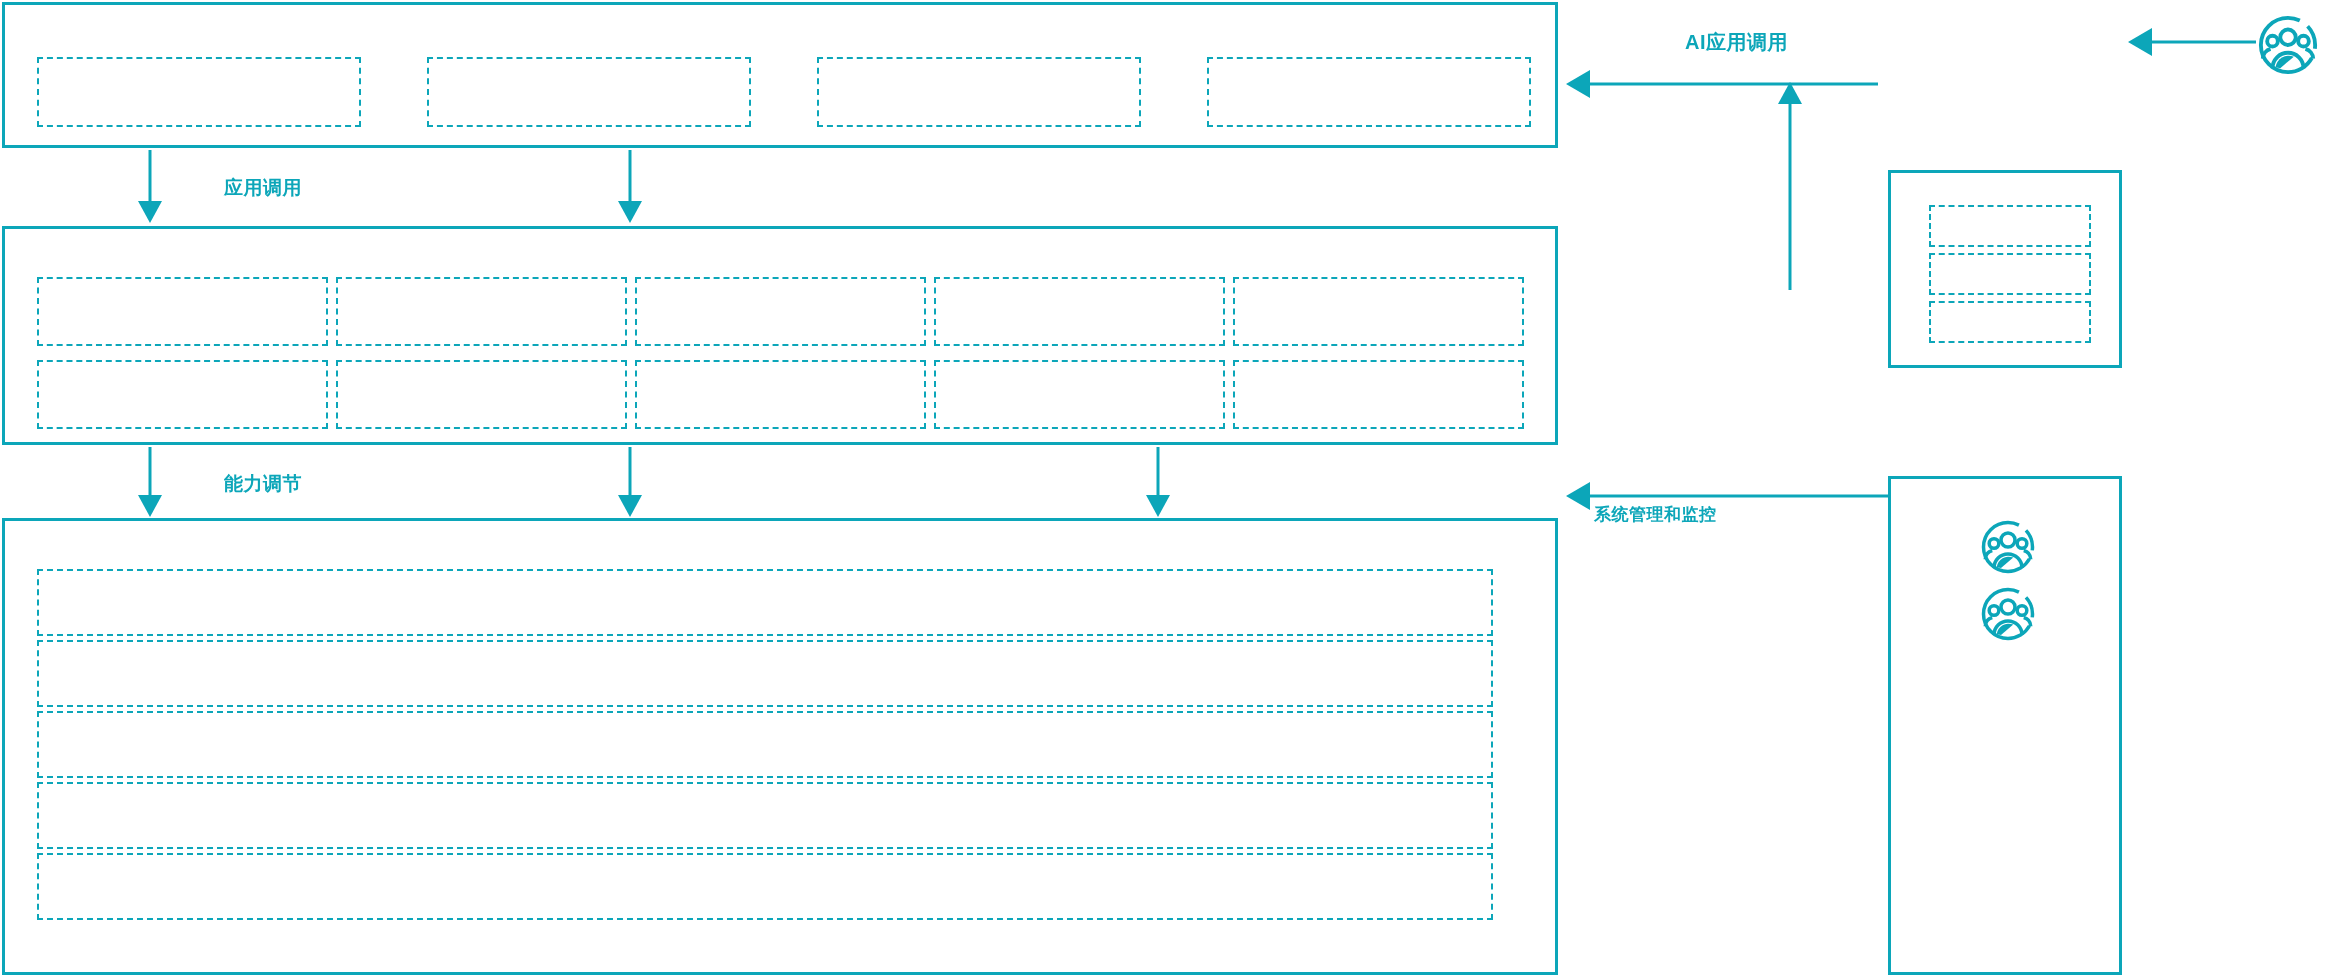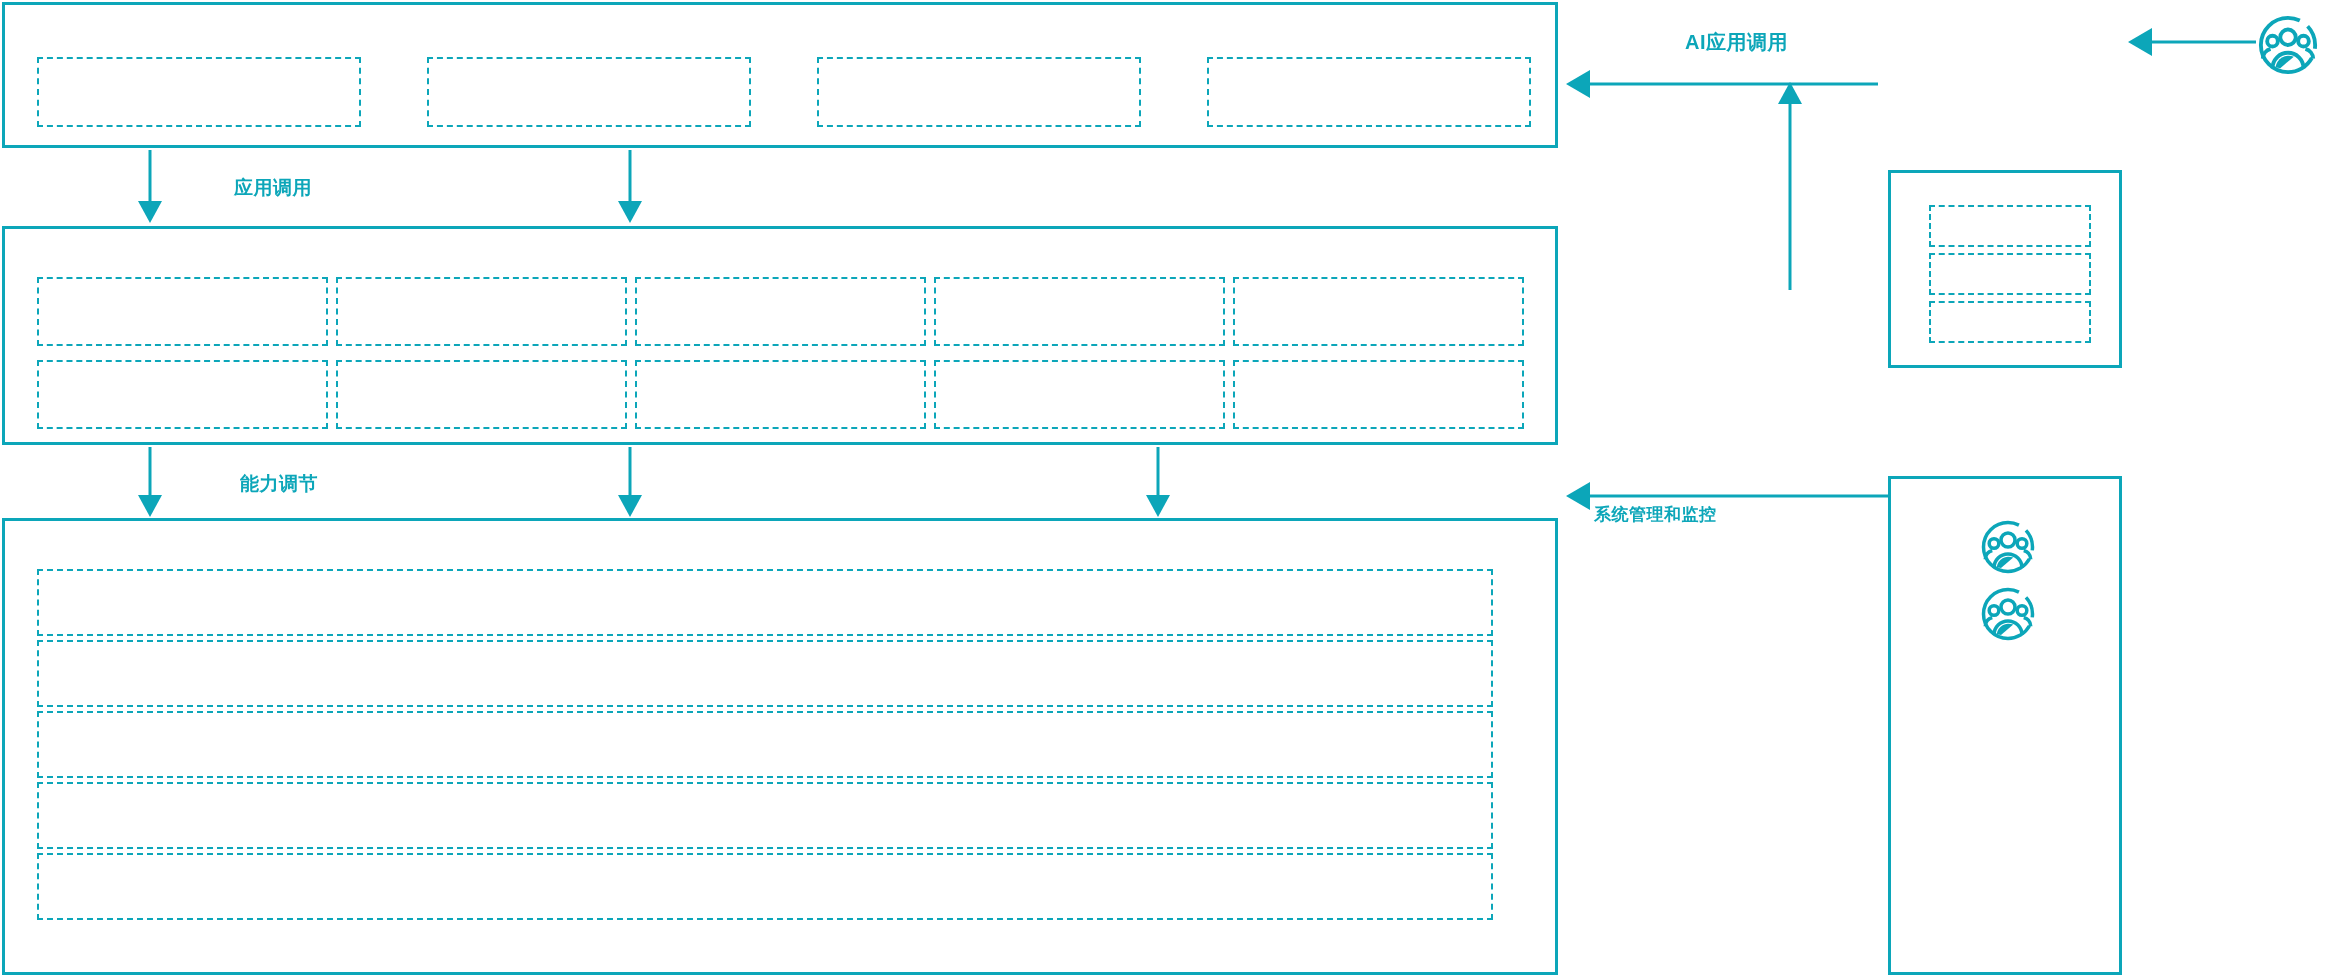--- a/index.html
+++ b/index.html
@@ -36,21 +36,21 @@
   </div>
 
   <svg class="deco" style="left:0;top:148px;width:1558px;height:78px;" viewBox="0 0 1558 78">
     <g>
       <path class="ln" d="M150,2 L150,55"></path>
       <polygon class="fill" points="138,53 162,53 150,75"></polygon>
       <path class="ln" d="M630,2 L630,55"></path>
       <polygon class="fill" points="618,53 642,53 630,75"></polygon>
     </g>
   </svg>
-  <div class="label" style="left:234px;top:178px;">应用调用</div>
+  <div class="label" style="left:224px;top:178px;">应用调用</div>
 
   <div class="panel" style="left:2px;top:226px;width:1556px;height:219px;">
 
     <div class="cell" style="left:32px;top:48px;width:291px;height:69px;"></div>
     <div class="cell" style="left:331px;top:48px;width:291px;height:69px;"></div>
     <div class="cell" style="left:630px;top:48px;width:291px;height:69px;"></div>
     <div class="cell" style="left:929px;top:48px;width:291px;height:69px;"></div>
     <div class="cell" style="left:1228px;top:48px;width:291px;height:69px;"></div>
 
     <div class="cell" style="left:32px;top:131px;width:291px;height:69px;"></div>
@@ -63,21 +63,21 @@
   <svg class="deco" style="left:0;top:445px;width:1558px;height:75px;" viewBox="0 0 1558 75">
     <g>
       <path class="ln" d="M150,2 L150,52"></path>
       <polygon class="fill" points="138,50 162,50 150,72"></polygon>
       <path class="ln" d="M630,2 L630,52"></path>
       <polygon class="fill" points="618,50 642,50 630,72"></polygon>
       <path class="ln" d="M1158,2 L1158,52"></path>
       <polygon class="fill" points="1146,50 1170,50 1158,72"></polygon>
     </g>
   </svg>
-  <div class="label" style="left:240px;top:474px;">能力调节</div>
+  <div class="label" style="left:224px;top:474px;">能力调节</div>
 
   <div class="panel" style="left:2px;top:518px;width:1556px;height:457px;">
     <div class="cell" style="left:32px;top:48px;width:1456px;height:67px;"></div>
     <div class="cell" style="left:32px;top:119px;width:1456px;height:67px;"></div>
     <div class="cell" style="left:32px;top:190px;width:1456px;height:67px;"></div>
     <div class="cell" style="left:32px;top:261px;width:1456px;height:67px;"></div>
     <div class="cell" style="left:32px;top:332px;width:1456px;height:67px;"></div>
   </div>
 
   <svg class="deco" style="left:1558px;top:20px;width:400px;height:290px;" viewBox="0 0 400 290">

